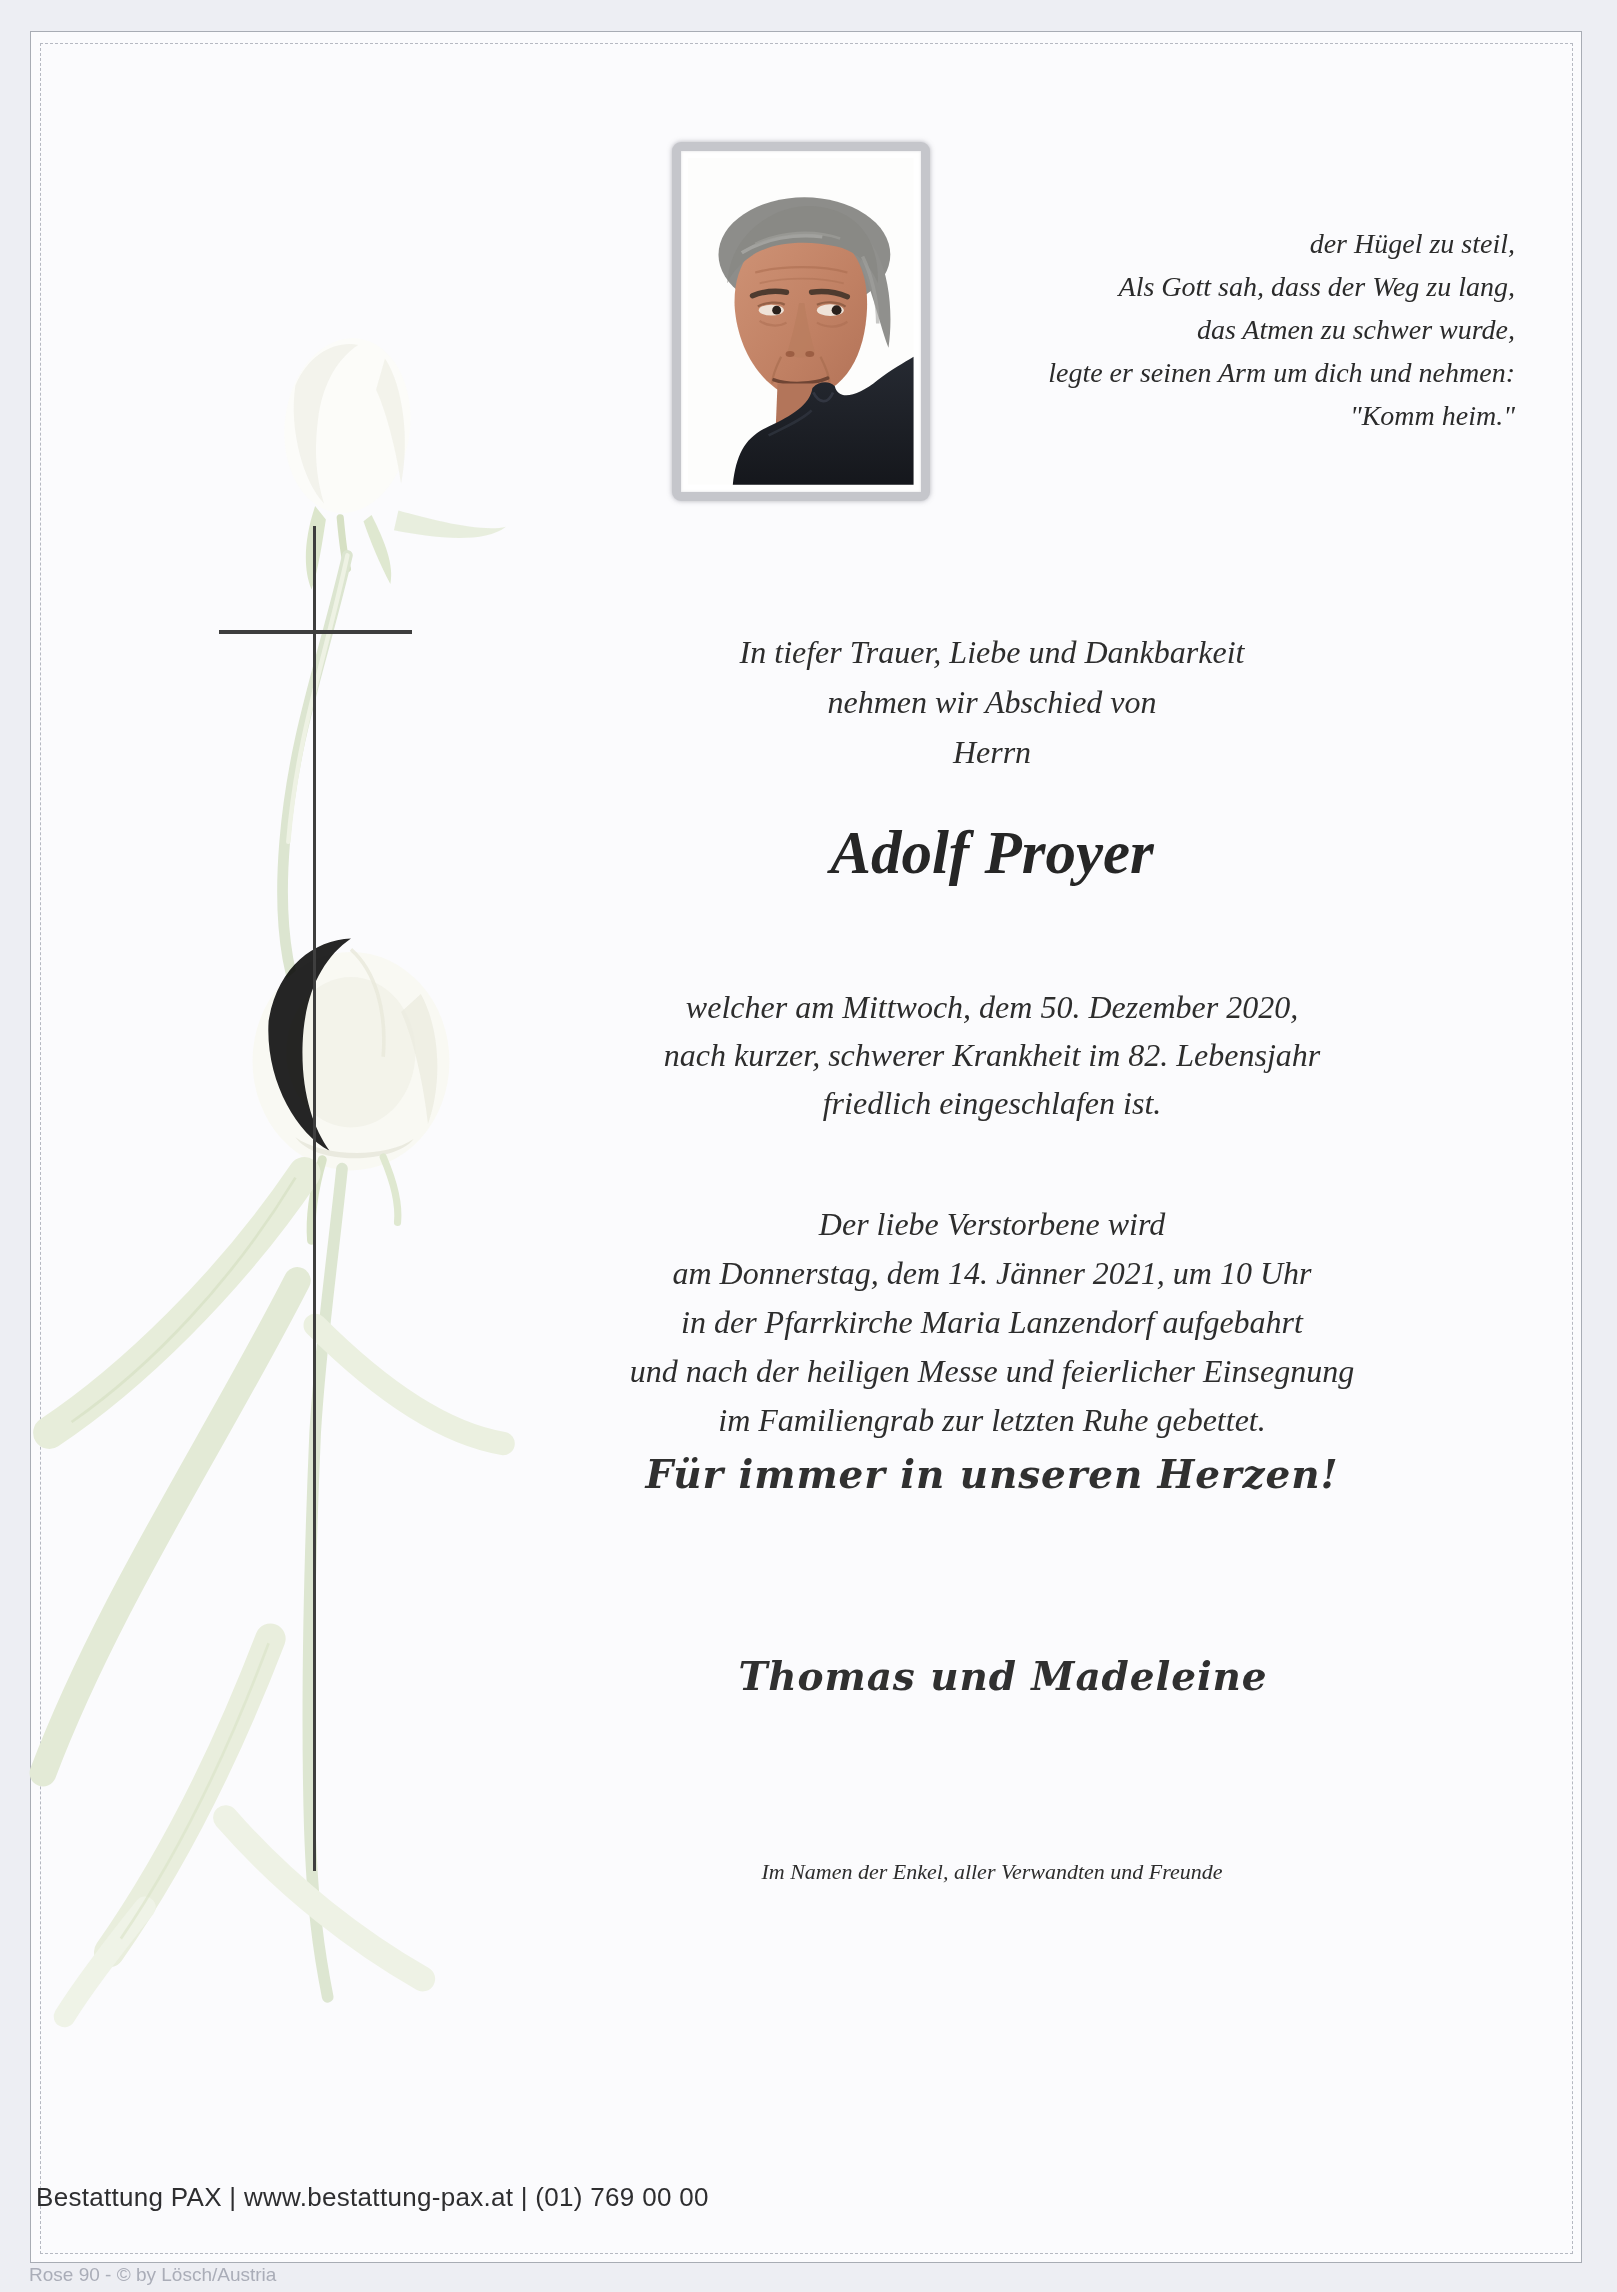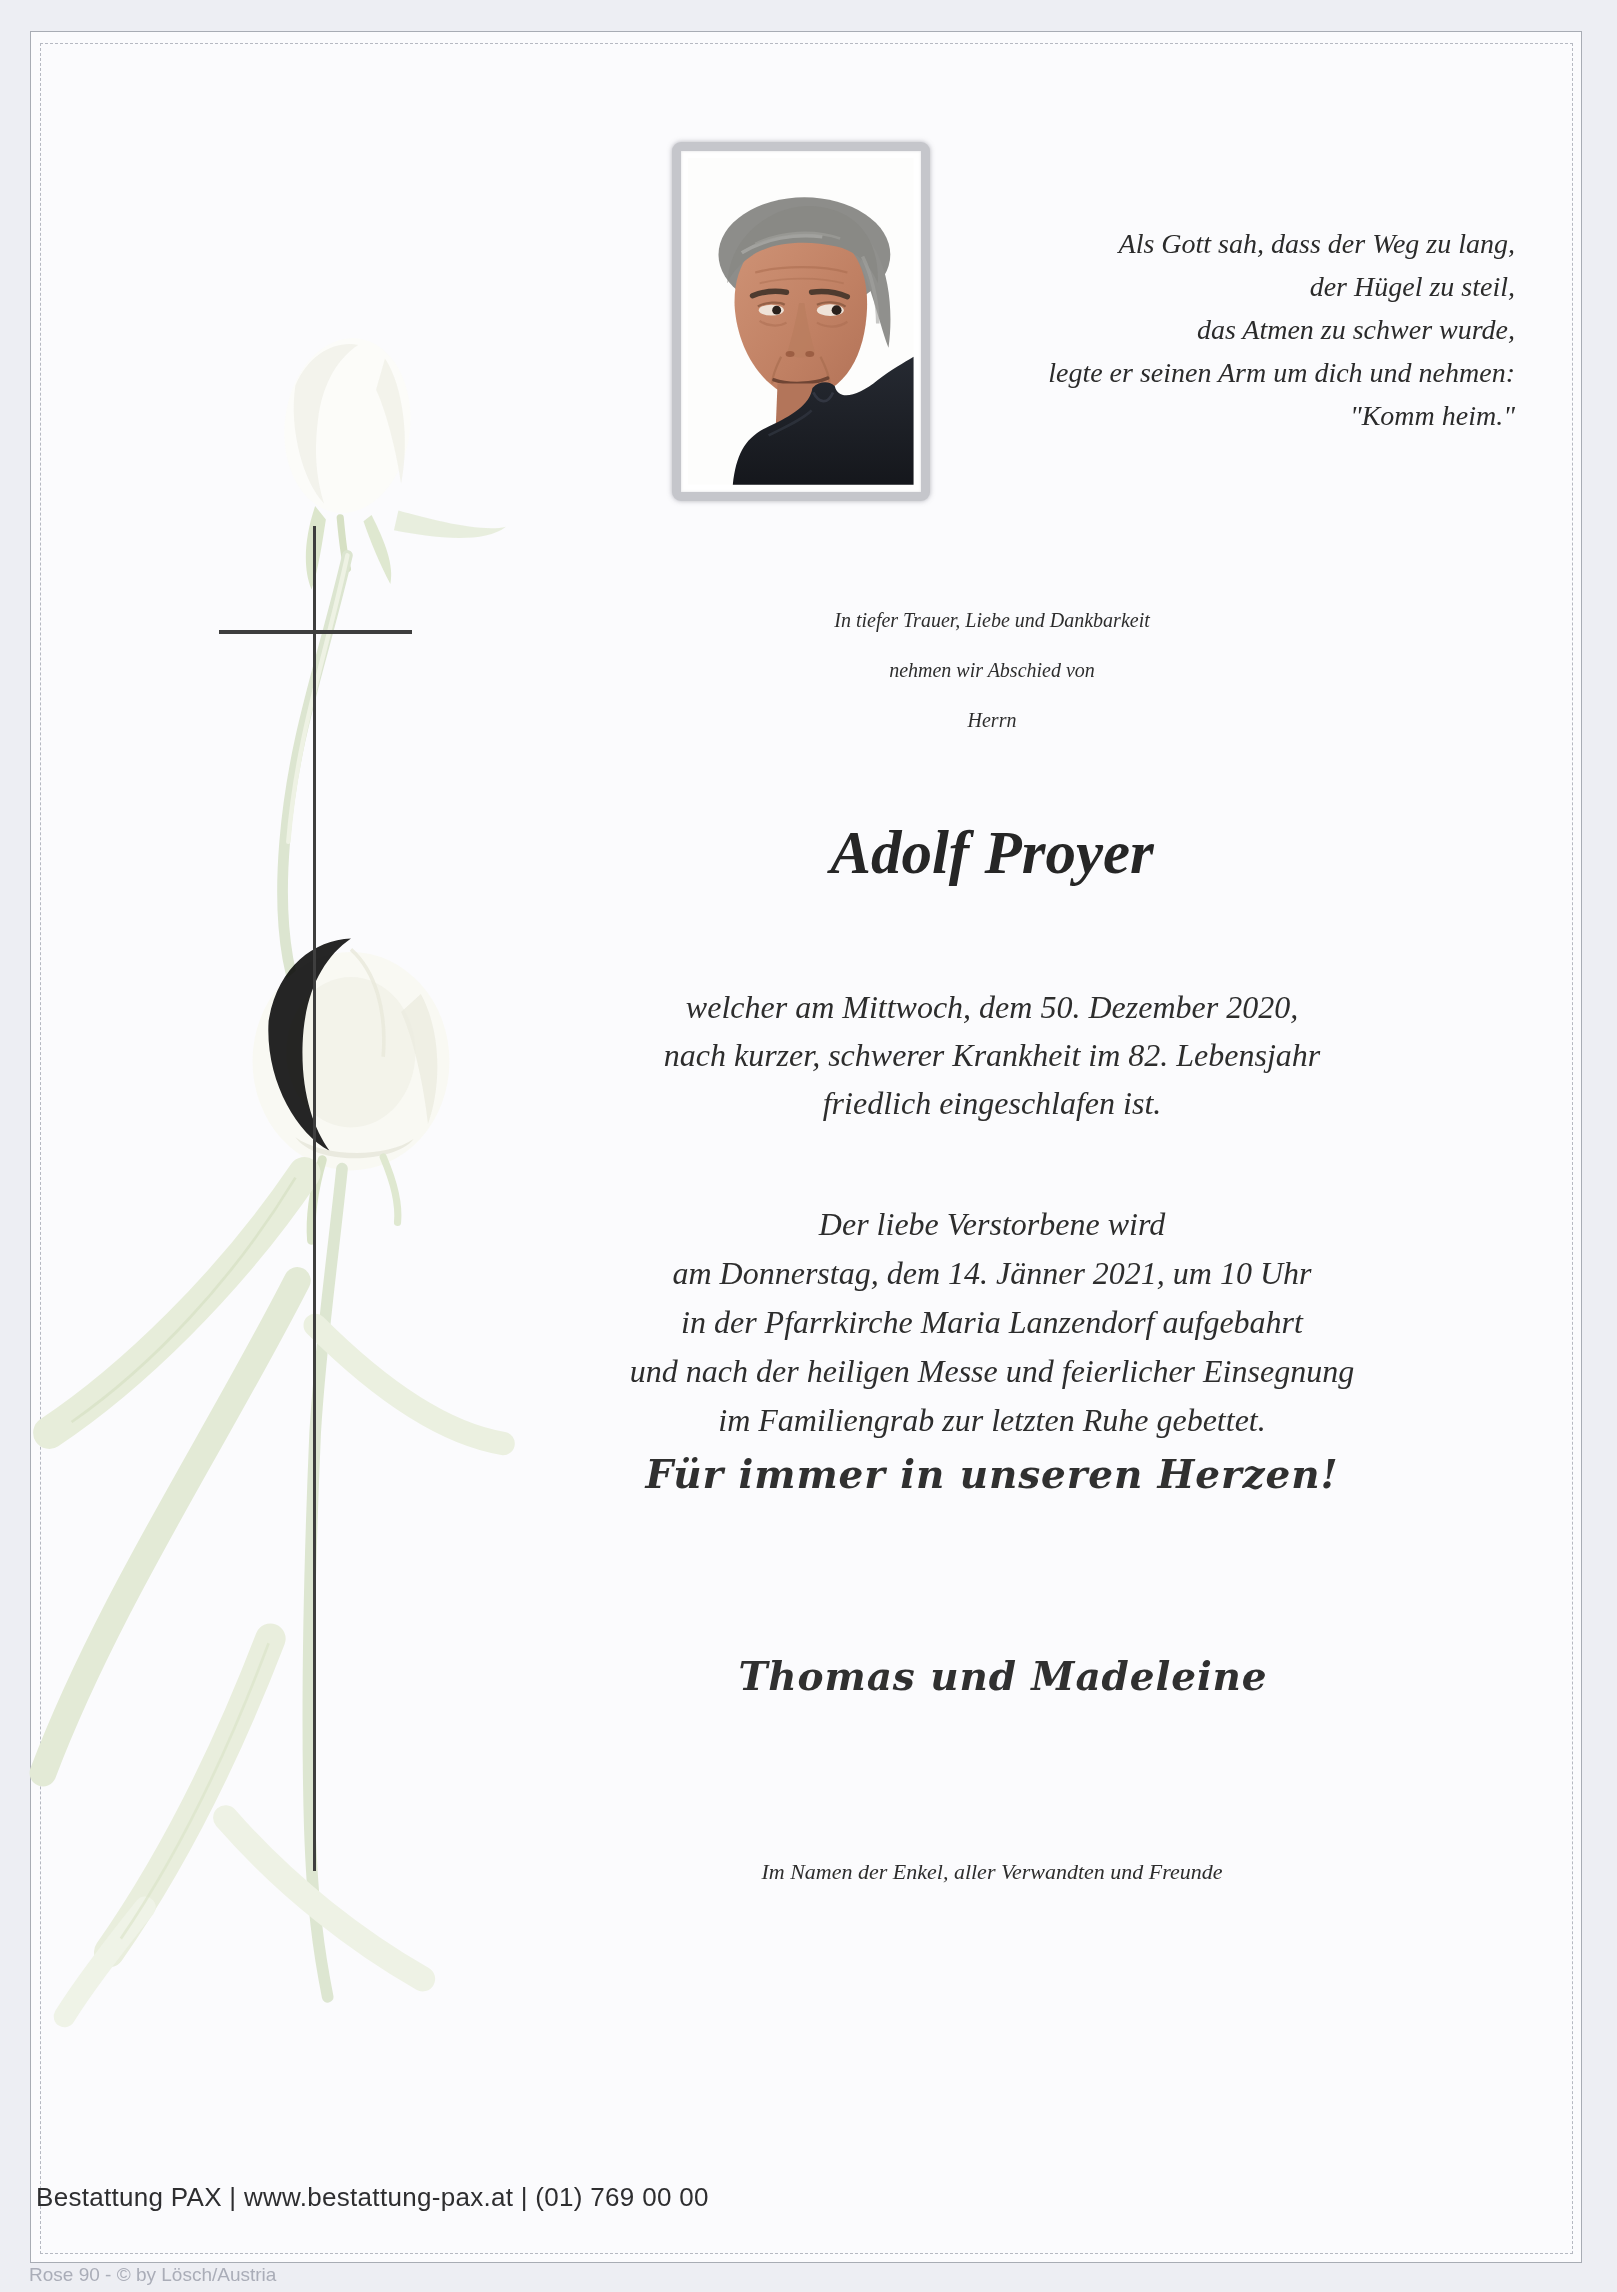--- a/index.html
+++ b/index.html
@@ -39,21 +39,21 @@
     padding:7.2px;
   }
   .photo-frame svg{display:block;width:100%;height:100%;}
   
   .poem{
     position:absolute;top:222px;right:102px;
     text-align:right;font-style:italic;font-size:28px;line-height:43px;
     color:#2b2b2b;
   }
   .centercol{position:absolute;left:367px;width:1250px;text-align:center;}
-  .intro{top:595px;font-style:italic;font-size:20px;line-height:50px;}
+  .intro{top:627px;font-style:italic;font-size:32px;line-height:50px;}
   .deceased{top:817px;font-style:italic;font-weight:bold;font-size:61px;line-height:72px;color:#262626;}
   .death{top:983px;font-style:italic;font-size:32px;line-height:48px;}
   .funeral{top:1200px;font-style:italic;font-size:32px;line-height:49px;}
   .script{
     font-family:"DejaVu Serif", serif;font-style:italic;font-weight:bold;
     letter-spacing:0.9px;color:#303030;
   }
   .farewell{top:1451px;font-size:39px;}
   .mourners{top:1653px;left:378px;font-size:39px;}
   .innameof{top:1859px;font-style:italic;font-size:22px;}
@@ -171,22 +171,22 @@
 
       <path d="M100,252 L152,252 L154,300 L98,300 Z" fill="#b3755a"></path>
 
       <path d="M50,365 C54,330 64,312 90,300 C116,288 136,276 139,257 C147,249 158,249 164,255 C168,272 190,266 212,248 C226,237 242,228 252,222 L252,365 Z" fill="url(#sweater)"></path>
       <path d="M140,262 C146,274 156,276 162,262" stroke="#343944" stroke-width="3" fill="none" opacity="0.9"></path>
       <path d="M90,310 C110,300 128,292 138,282" stroke="#30353f" stroke-width="3" fill="none" opacity="0.8"></path>
     </svg>
   </div>
 
   <div class="poem">
+    <div>der Hügel zu steil,</div>
     <div>Als Gott sah, dass der Weg zu lang,</div>
-    <div>der Hügel zu steil,</div>
     <div>das Atmen zu schwer wurde,</div>
     <div>legte er seinen Arm um dich und nehmen:</div>
     <div>"Komm heim."</div>
   </div>
 
   <div class="centercol intro">
     <div>In tiefer Trauer, Liebe und Dankbarkeit</div>
     <div>nehmen wir Abschied von</div>
     <div>Herrn</div>
   </div>

